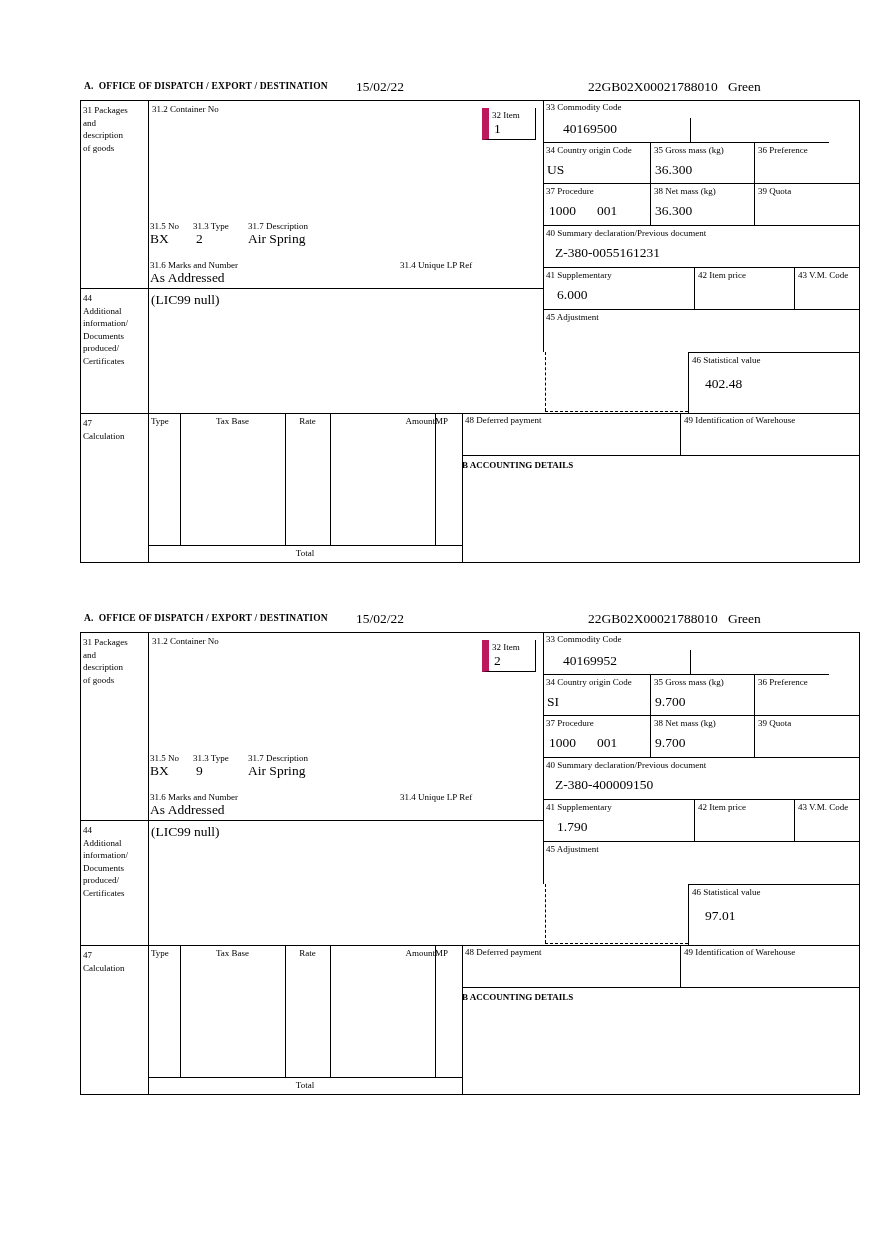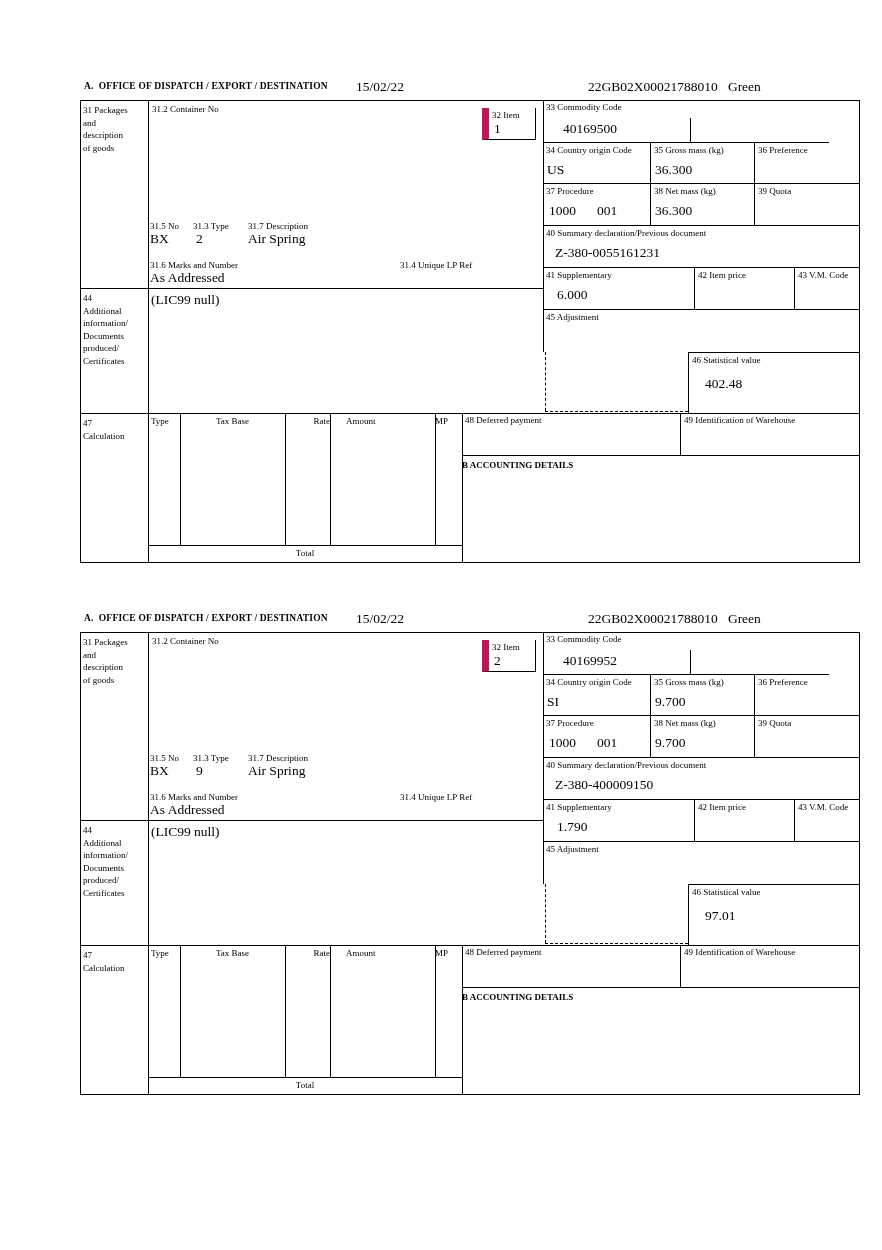--- a/index.html
+++ b/index.html
@@ -62,22 +62,22 @@
 .m-lp-lbl{left:320px;top:182px}
 .m-marks-val{left:70px;top:192px}
 .m-add-val{left:71px;top:214px}
 .t-v{top:335px;width:0;height:132px;border-left:1px solid #000}
 .t-v1{left:100px}.t-v2{left:205px}.t-v3{left:250px}.t-v4{left:355px}
 .t-v5{left:382px;top:335px;width:0;height:150px;border-left:1px solid #000}
 .t-total-line{left:68px;top:467px;width:314px;height:0;border-top:1px solid #000}
 .t-h{top:338px}
 .t-h-type{left:71px}
 .t-h-tax{left:100px;width:105px;text-align:center}
-.t-h-rate{left:205px;width:45px;text-align:right}
-.t-h-amount{left:266px;width:105px;text-align:left}
+.t-h-rate{left:205px;width:45px;text-align:center}
+.t-h-amount{left:250px;width:105px;text-align:right}
 .t-h-mp{left:355px;width:27px;}
 .t-total-lbl{left:68px;top:470px;width:314px;text-align:center}
 .b48{left:382px;top:335px;width:218px;height:43px;border-bottom:1px solid #000}
 .b49{left:600px;top:335px;width:180px;height:43px;border-left:1px solid #000;border-bottom:1px solid #000}
 .bB{left:378px;top:378px;width:398px;height:107px}
 .bB-lbl{position:absolute;left:4px;top:4px;font-size:9px;font-weight:bold;white-space:nowrap}
 </style>
 </head>
 <body>
 

